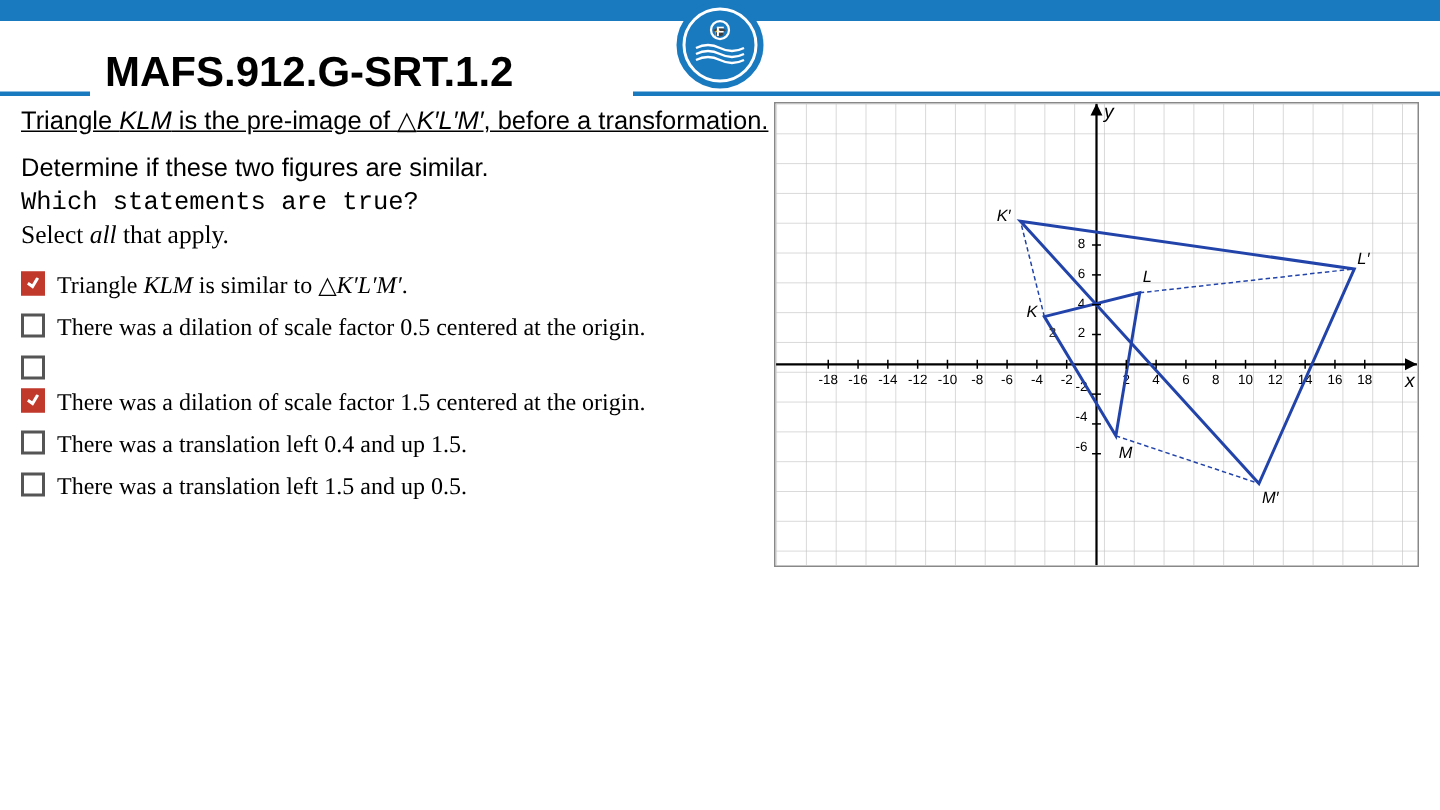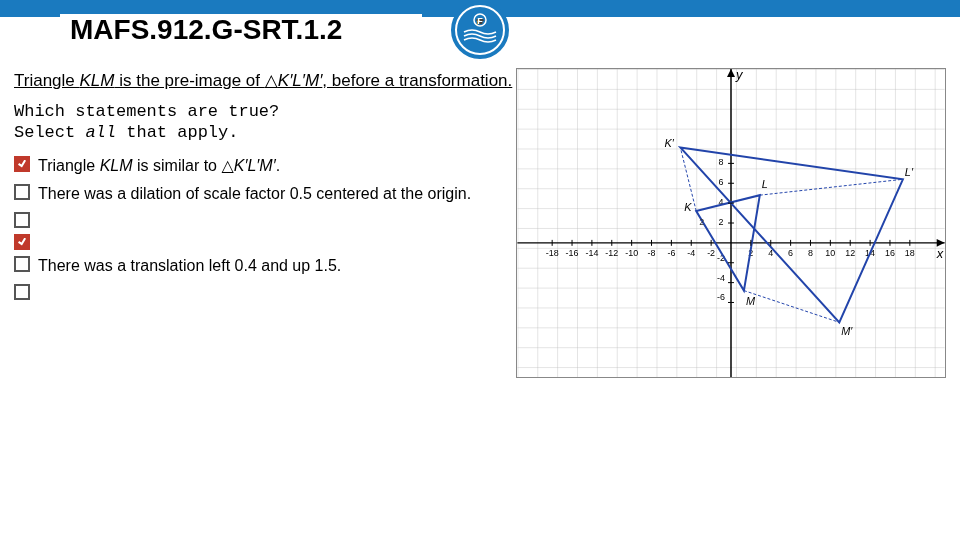--- a/index.html
+++ b/index.html
@@ -47,21 +47,21 @@
       overflow: hidden;
     }
 
     
     .title-bar {
       position: absolute;
       top: 14px;
       left: 0; right: 0;
       height: 50px;
       display: flex;
-      align-items: flex-start;
+      align-items: flex-end;
     }
 
     .title-line-left {
       height: 3px;
       background: #1a7abf;
       flex: 0 0 60px;
     }
 
     .title-line-right {
       height: 3px;
@@ -103,21 +103,21 @@
 
     .which-text {
       font-size: 17px;
       margin-bottom: 2px;
       font-family: Liberation Mono, monospace;
     }
 
     .select-text {
       font-size: 17px;
       margin-bottom: 12px;
-      font-family: Liberation Mono, monospace;
+      font-family: Liberation Serif, serif;
     }
 
     
     .graph-area {
       position: absolute;
       top: 68px;
       right: 14px;
       width: 430px;
       height: 310px;
       border: 1px solid #888;
@@ -128,21 +128,21 @@
     
     .statements {
       margin-top: 8px;
     }
 
     .statement-item {
       display: flex;
       align-items: flex-start;
       margin-bottom: 4px;
       font-size: 16px;
-      font-family: Liberation Sans, sans-serif;
+      font-family: Liberation Serif, serif;
       line-height: 1.5;
     }
 
     .checkbox {
       width: 16px;
       height: 16px;
       border: 2px solid #555;
       margin-right: 8px;
       margin-top: 2px;
       flex-shrink: 0;
@@ -199,20 +199,21 @@
   <span class="title-text">MAFS.912.G-SRT.1.2</span>
   <div class="title-line-right"></div>
 </div>
 
 <div class="content">
 
   <div class="intro-text">
     Triangle <span><em>KLM</em></span> is the pre-image of <span>△<em>K′L′M′</em></span>, before a transformation.
   </div>
 
+  <div class="determine-text">Determine if these two figures are similar.</div>
 
   <div class="which-text">Which statements are true?</div>
   <div class="select-text">Select <em>all</em> that apply.</div>
 
   <div class="statements">
 
     <div class="statement-item">
       <div class="checkbox checked"></div>
       <span>
         Triangle <em>KLM</em> is similar to △<em>K′L′M′</em>.
@@ -224,29 +225,31 @@
       <div class="checkbox"></div>
       <span>There was a dilation of scale factor 0.5 centered at the origin.</span>
     </div>
 
     <div class="statement-item">
       <div class="checkbox"></div>
     </div>
 
     <div class="statement-item">
       <div class="checkbox checked"></div>
+      <span>There was a dilation of scale factor 1.5 centered at the origin.</span>
     </div>
 
     <div class="statement-item">
       <div class="checkbox"></div>
       <span>There was a translation left 0.4 and up 1.5.</span>
     </div>
 
     <div class="statement-item">
       <div class="checkbox"></div>
+      <span>There was a translation left 1.5 and up 0.5.</span>
     </div>
 
   </div>
 </div>
 
 <div class="graph-area">
   <svg class="grid-svg" viewBox="0 0 430 310" xmlns="http://www.w3.org/2000/svg">
 
     <defs>
       <pattern id="smallGrid" width="20" height="20" patternUnits="userSpaceOnUse">

